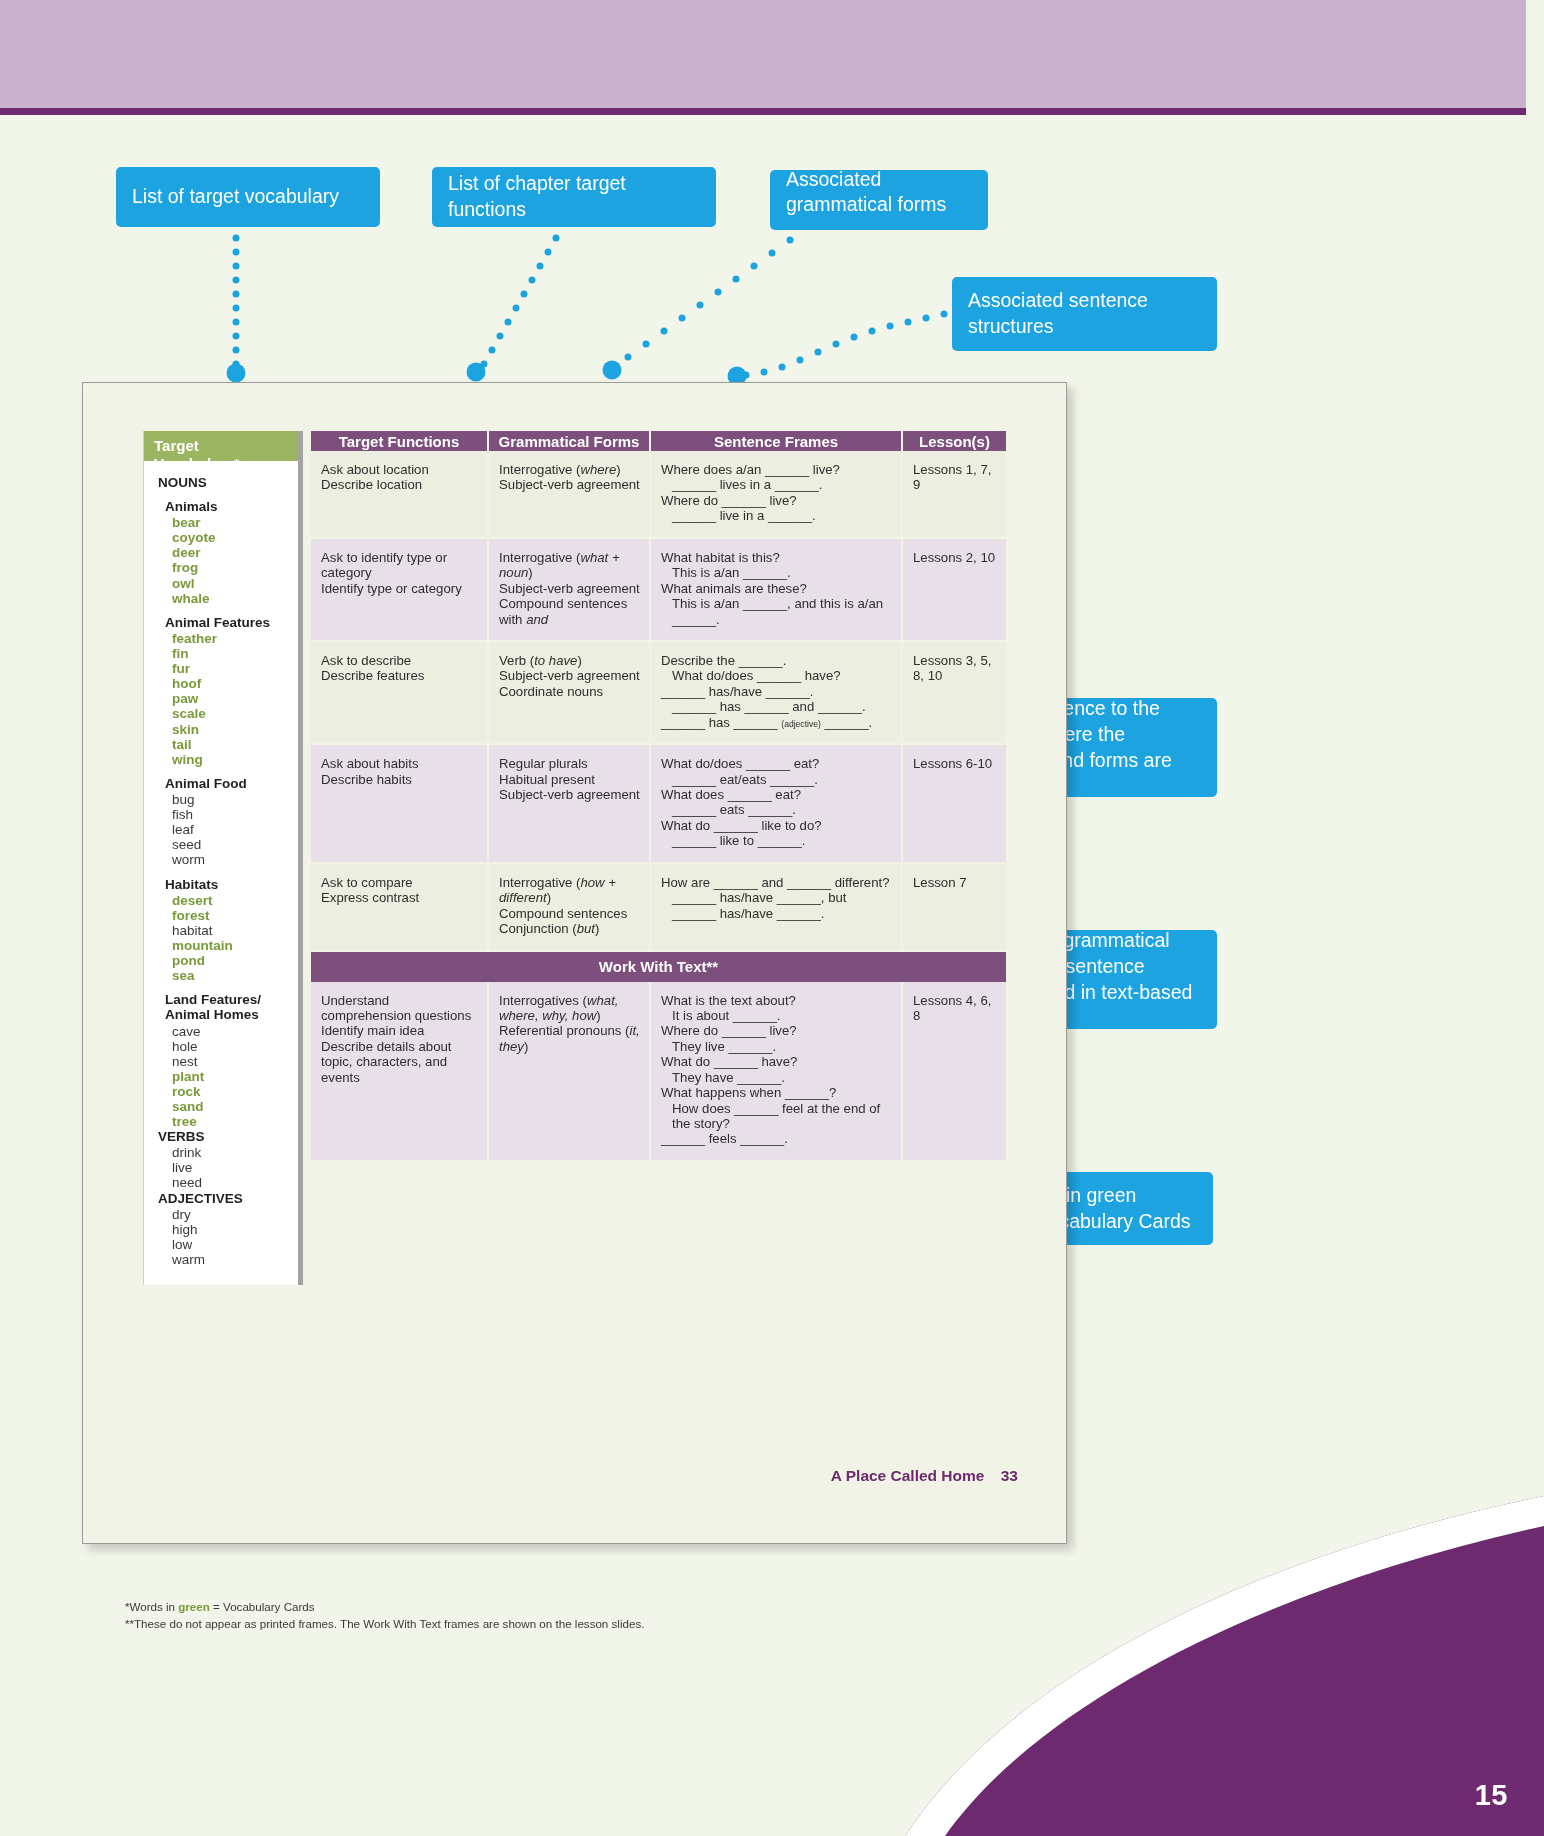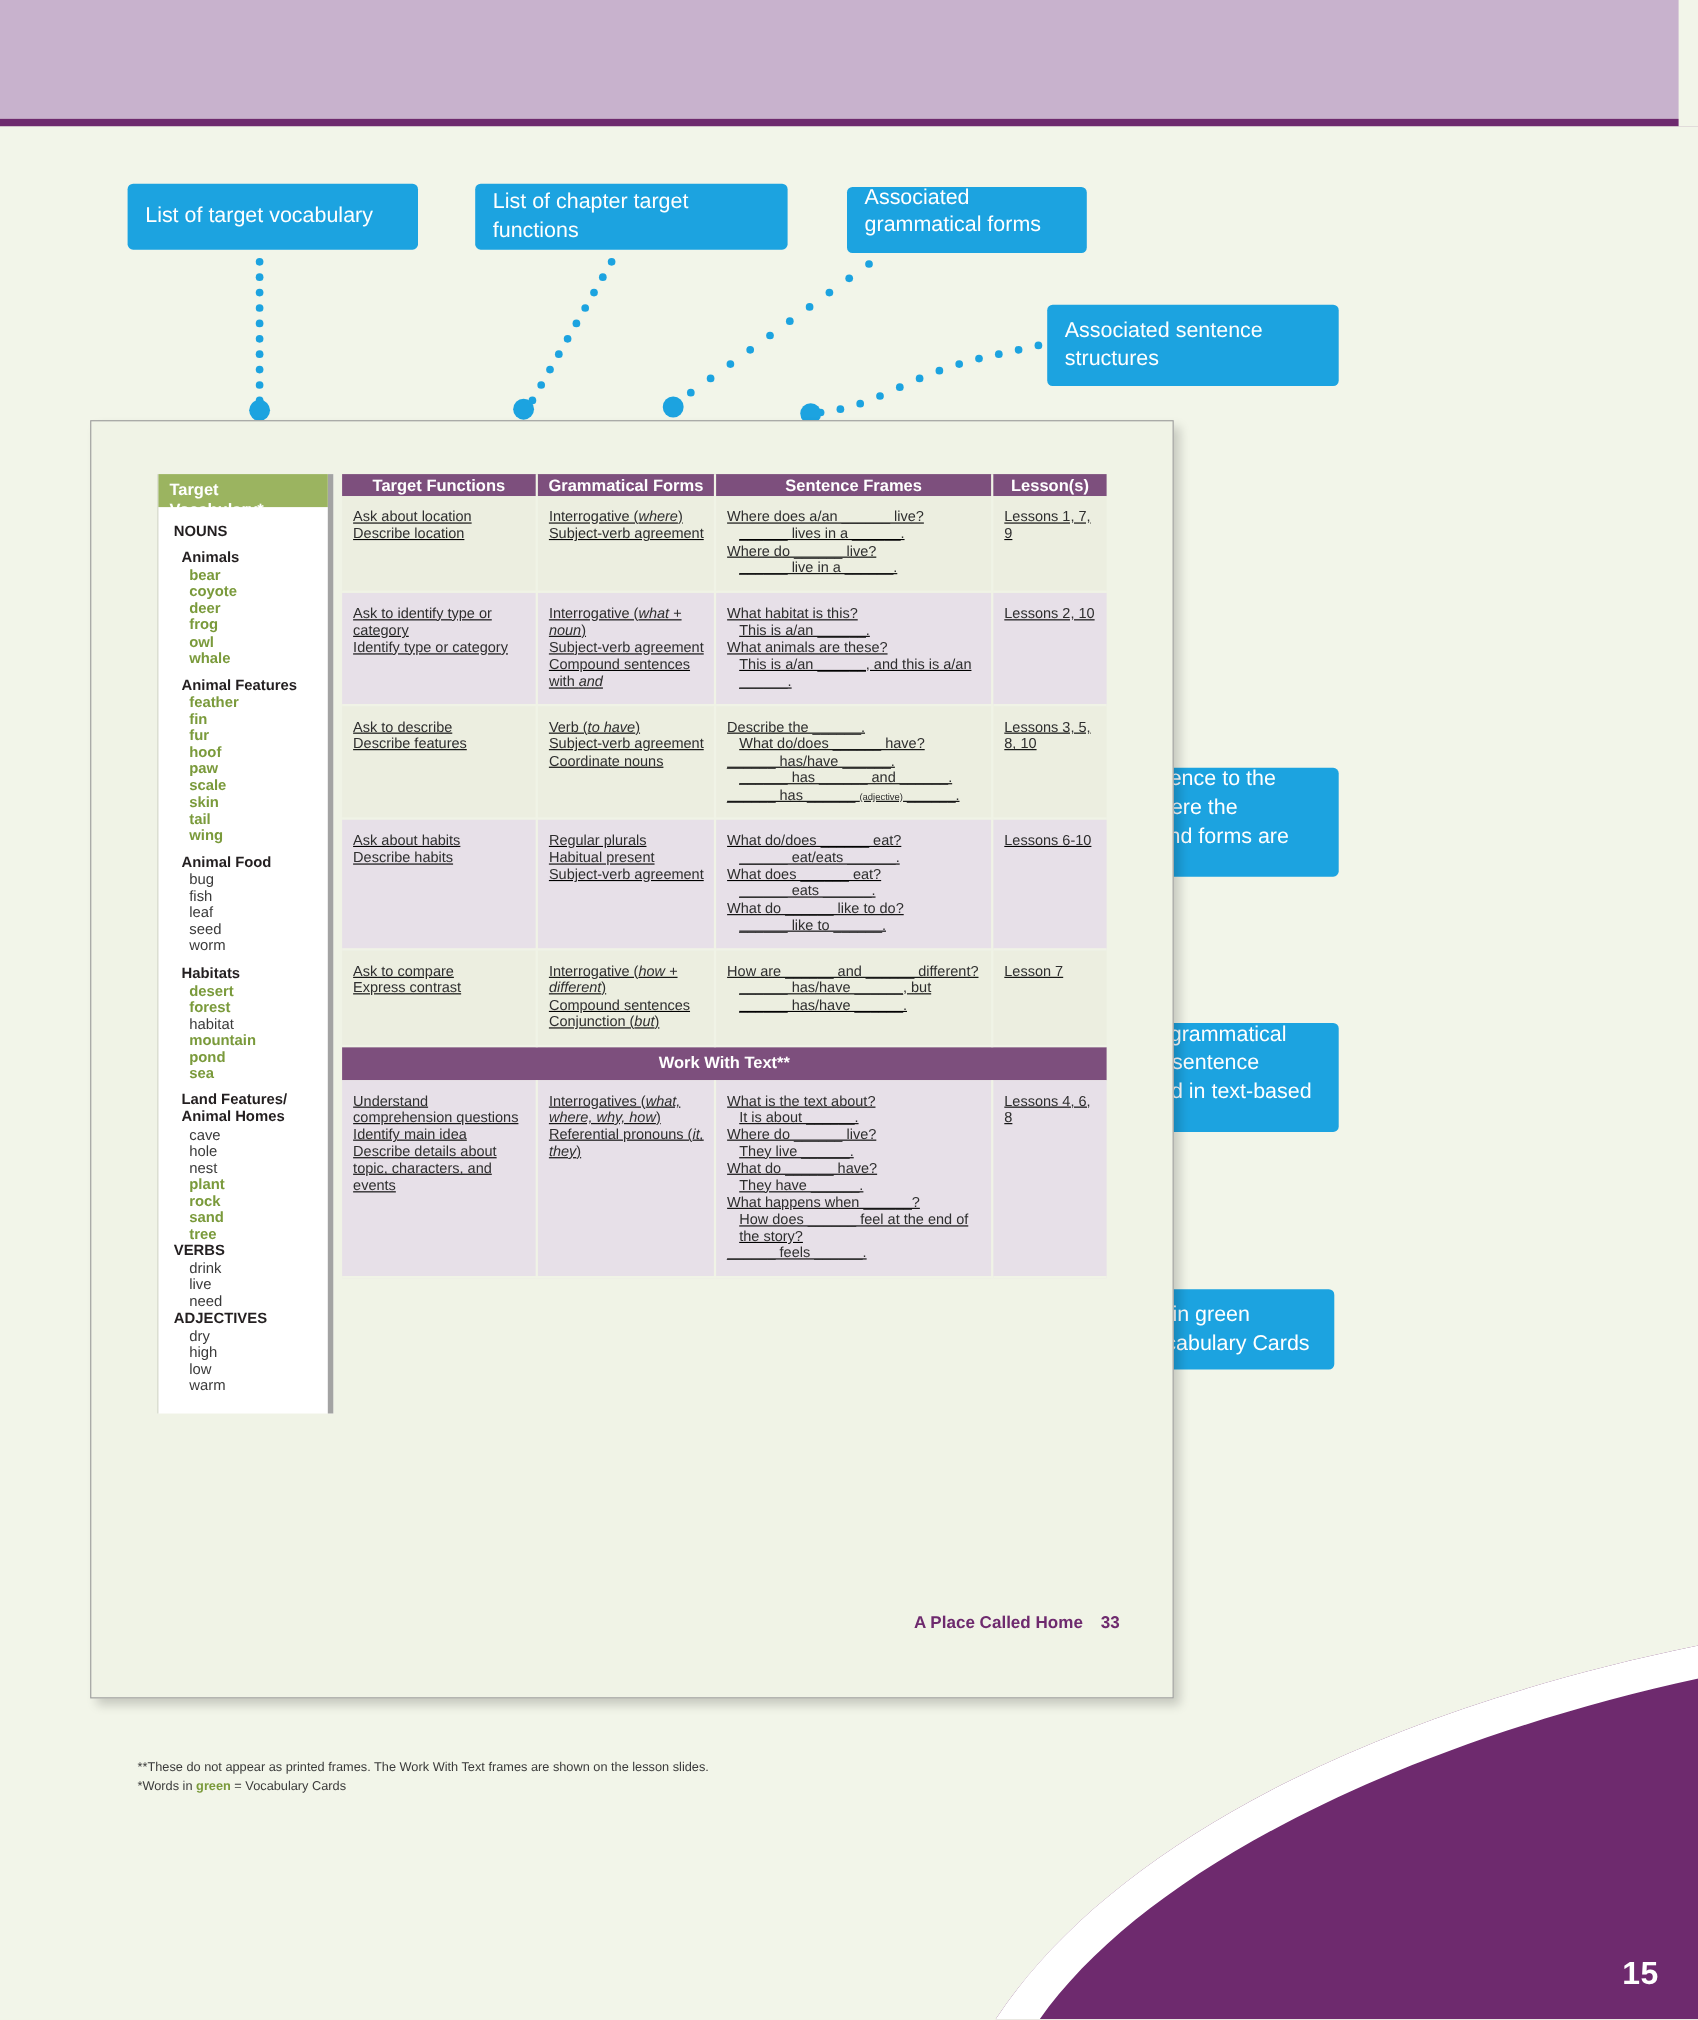--- a/index.html
+++ b/index.html
@@ -77,21 +77,21 @@
   .th{
     color:#fff;font-weight:bold;font-size:15px;display:flex;align-items:center;justify-content:center;
     border-right:2px solid #f0f3e6;box-sizing:border-box;
   }
   .th:last-child{border-right:none;}
   .col1{width:178px;}
   .col2{width:162px;}
   .col3{width:252px;}
   .col4{width:103px;}
 
-  .trow{display:flex;text-decoration:underline;}
+  .trow{display:flex;}
   .trow.alt-a{background:#eceee0;}
   .trow.alt-b{background:#e7e0e8;}
   .td{
     box-sizing:border-box;padding:11px 9px 13px 10px;font-size:13.2px;line-height:1.17;color:#2e2e2e;
     border-right:2px solid #f0f3e6;border-bottom:2px solid #f0f3e6;
   }
   .td:last-child{border-right:none;}
   .td p{margin:0;}
   .ind1{padding-left:11px;}
   i{font-style:italic;}
@@ -448,24 +448,24 @@
               <p><span>______ feels ______.</span></p>
             </div>
             <div class="td col4">
               <p>Lessons 4, 6, 8</p>
             </div>
           </div>
         </div>
     </div>
 
     <div class="notes">
-      <div>**These do not appear as printed frames. The Work With Text frames are shown on the lesson slides.</div>
       <div>
         <span>*Words in </span><span class="green">green</span><span> = Vocabulary Cards</span>
       </div>
+      <div>**These do not appear as printed frames. The Work With Text frames are shown on the lesson slides.</div>
     </div>
 
     <div class="sheet-footer">
       <span>A Place Called Home</span>
       <span class="pg">33</span>
     </div>
 
   </div>
 </div>
 

